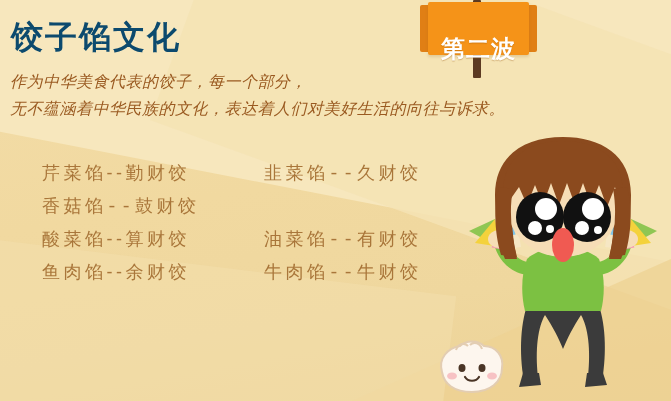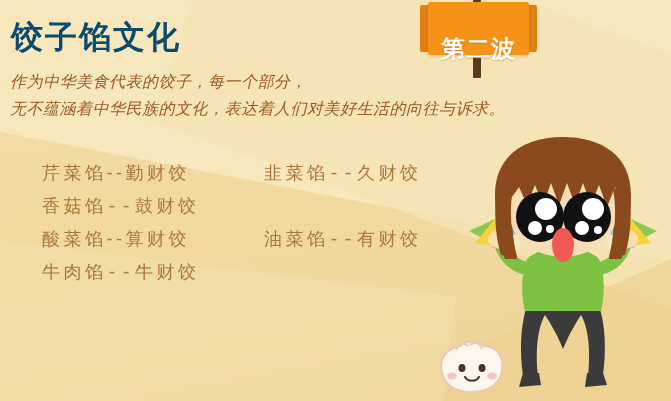--- a/index.html
+++ b/index.html
@@ -209,20 +209,21 @@
       <span class="list-cell col2">韭菜馅--久财饺</span>
     </div>
     <div class="list-row">
       <span class="list-cell col2">香菇馅--鼓财饺</span>
     </div>
     <div class="list-row">
       <span class="list-cell col1">酸菜馅--算财饺</span>
       <span class="list-cell col2">油菜馅--有财饺</span>
     </div>
     <div class="list-row">
+      <span class="list-cell col1">鱼肉馅--余财饺</span>
       <span class="list-cell col2">牛肉馅--牛财饺</span>
     </div>
   </div>
 
   <div class="girl">
     <svg width="216" height="266" viewBox="0 0 216 266" xmlns="http://www.w3.org/2000/svg">
 
       <g>
         <path d="M73 140 C52 138 40 120 38 104 L50 100 C53 115 62 127 78 128 Z" fill="#7cc142"></path>
         <path d="M72 126 C80 124 90 130 92 140 L78 146 Z" fill="#7cc142"></path>

